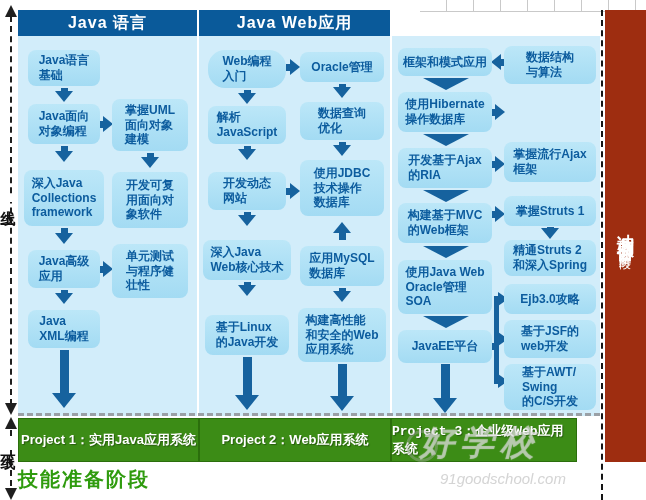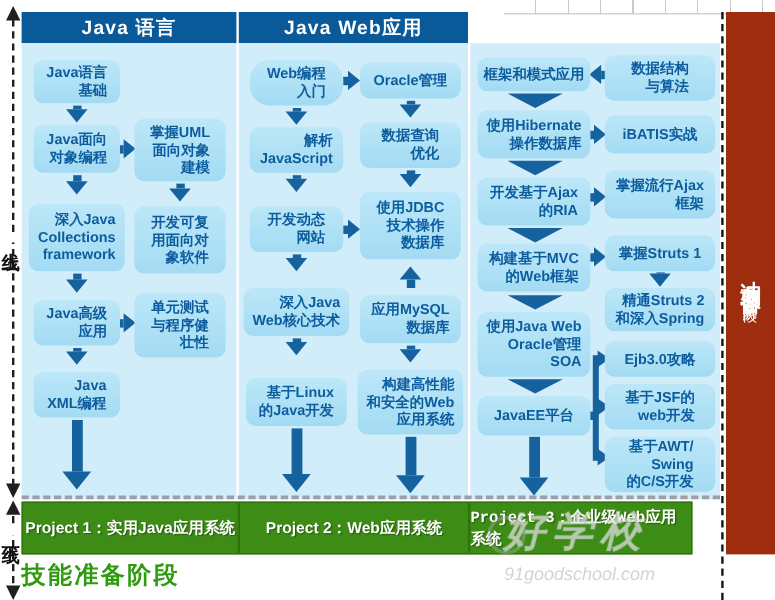--- a/index.html
+++ b/index.html
@@ -16,21 +16,21 @@
   html,body{margin:0;padding:0;background:#fff;}
   body{font-family:"Liberation Sans","DejaVu Sans",sans-serif;}
   #stage{position:relative;width:646px;height:500px;background:#fff;overflow:hidden;}
 
   .hdr{position:absolute;top:10px;height:26px;background:var(--header-blue);color:#fff;
        font-size:16px;font-weight:bold;letter-spacing:1px;display:flex;align-items:center;justify-content:center;}
   .panel{position:absolute;top:36px;height:380px;background:var(--panel-bg);}
 
   .bx{position:absolute;background:linear-gradient(180deg,#bce7f8 0%,#a3dbf3 100%);
       border-radius:8px;color:var(--box-text);font-weight:bold;font-size:12px;line-height:1.22;
-      display:flex;align-items:center;justify-content:center;text-align:right;
+      display:flex;align-items:center;justify-content:center;text-align:left;
       white-space:pre-line;box-sizing:border-box;padding:2px;z-index:3;}
 
   .arrow{position:absolute;display:flex;align-items:center;justify-content:center;z-index:2;}
   .arrow .stem{background:var(--arrow-blue);}
   .arrow .head{width:0;height:0;}
   .arrow.down{flex-direction:column;}
   .arrow.down .stem{width:7px;flex:1;}
   .arrow.down .head{border-left:9px solid transparent;border-right:9px solid transparent;border-top:11px solid var(--arrow-blue);}
   .arrow.up{flex-direction:column-reverse;}
   .arrow.up .stem{width:7px;flex:1;}
@@ -74,21 +74,21 @@
      border-bottom:1px solid #c9c9c9;z-index:0;}
 
   .bracket-line{position:absolute;left:494px;top:296px;width:5px;height:88px;background:var(--arrow-blue);z-index:2;}
   .bracket-stem{position:absolute;left:486px;top:343px;width:9px;height:7px;background:var(--arrow-blue);z-index:2;}
   .bracket-head{position:absolute;left:498px;width:0;height:0;border-top:7px solid transparent;
                 border-bottom:7px solid transparent;border-left:10px solid var(--arrow-blue);z-index:2;}
 
   #watermark{position:absolute;left:420px;top:420px;width:226px;z-index:6;pointer-events:none;}
   #wm-name{font-size:34px;font-weight:bold;font-style:italic;color:rgba(190,190,190,0.42);letter-spacing:6px;
            text-shadow:0 0 1px rgba(255,255,255,.6);}
-  #wm-site{font-size:15px;font-style:italic;color:rgba(170,170,170,0.5);margin-top:4px;}
+  #wm-site{font-size:15px;font-style:italic;color:rgba(170,170,170,0.5);margin-top:4px;margin-left:20px;}
   #wm-logo{position:absolute;left:-14px;top:10px;width:26px;height:26px;border:3px solid rgba(180,180,180,.38);
            border-radius:50%;}
 </style>
 </head>
 <body>
 
 <div id="stage">
 
   <div id="grid-artifact"></div>
 
@@ -238,21 +238,20 @@
     </div>
   <div class="bx" style="left:504px;top:46px;width:92px;height:38px;">数据结构
 与算法</div>
   <div class="chev" style="left:423px;top:78px;"></div>
   <div class="bx" style="left:398px;top:92px;width:94px;height:40px;">使用Hibernate
 操作数据库</div>
   <div class="arrow right" style="left:491px;top:104px;width:14px;height:16px;">
       <span class="stem"></span>
       <span class="head"></span>
     </div>
-  <div class="bx" style="left:504px;top:96px;width:92px;height:32px;">iBATIS实战</div>
   <div class="chev" style="left:423px;top:134px;"></div>
   <div class="bx" style="left:398px;top:148px;width:94px;height:40px;">开发基于Ajax
 的RIA</div>
   <div class="arrow right" style="left:491px;top:156px;width:14px;height:16px;">
       <span class="stem"></span>
       <span class="head"></span>
     </div>
   <div class="bx" style="left:504px;top:142px;width:92px;height:40px;">掌握流行Ajax
 框架</div>
   <div class="chev" style="left:423px;top:190px;"></div>

